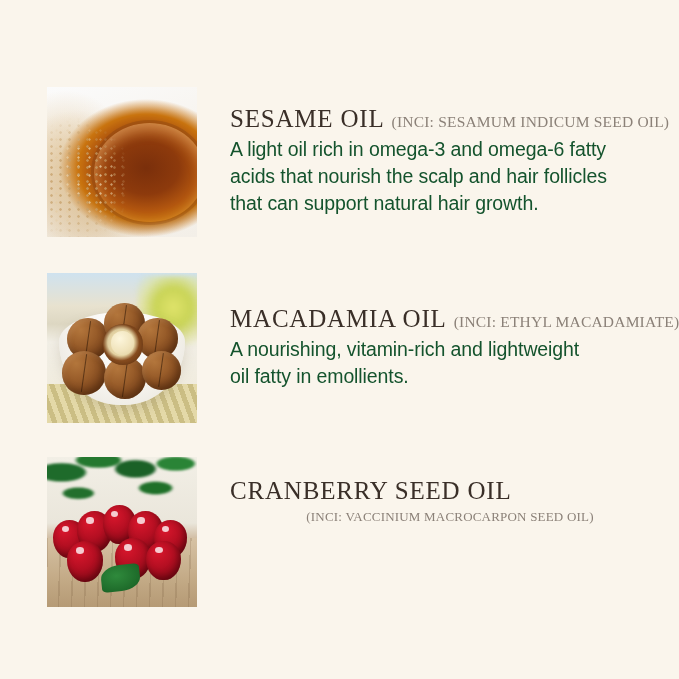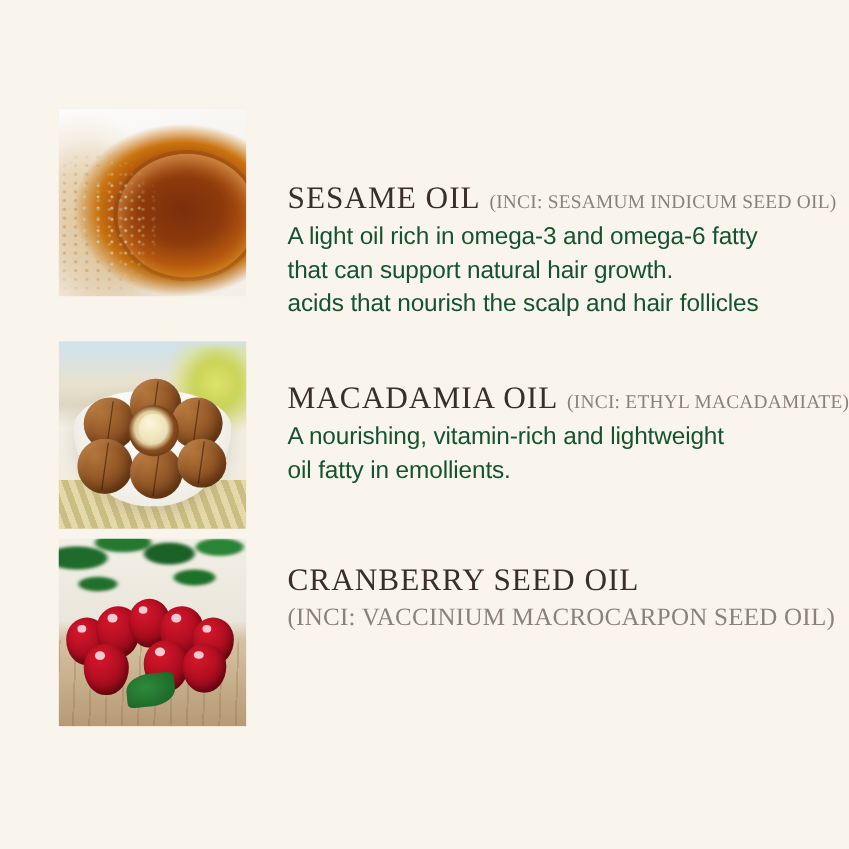--- a/index.html
+++ b/index.html
@@ -78,39 +78,40 @@
     color: #8b8178;
     text-transform: uppercase;
     margin-left: 7px;
     vertical-align: baseline;
   }
 
   .ing-inci.block-line {
     display: block;
     margin-left: 0;
     margin-top: 4px;
-    font-size: 20px;
+    font-size: 13px;
+    text-align: center;
   }
 
   .ing-body {
     margin-top: 3px;
     font-family: "Liberation Sans", sans-serif;
     font-size: 19.5px;
     line-height: 27px;
     color: #14532d;
     letter-spacing: -0.1px;
   }
   .ing-body .body-line { display: block; }
 
   
   #row-sesame    { top: 87px;  height: 150px; }
   #row-macadamia { top: 273px; height: 150px; }
-  #row-cranberry { top: 431px; height: 150px; }
-
-  #text-sesame    { top: 18px; margin-top: 40px; }
+  #row-cranberry { top: 457px; height: 150px; }
+
+  #text-sesame    { top: 18px; }
   #text-macadamia { top: 32px; }
   #text-cranberry { top: 20px; }
 
   
 
   
   .art-sesame {
     background:
       radial-gradient(ellipse 58% 46% at 66% 54%, #7a2f0b 0%, #8d3a0c 38%, #b2560f 62%, #c9740f 78%, rgba(201,116,15,0) 100%),
       radial-gradient(ellipse 64% 52% at 66% 52%, rgba(60,20,6,0.55) 0%, rgba(60,20,6,0.15) 55%, rgba(60,20,6,0) 75%),
@@ -275,22 +276,22 @@
         <div class="rim"></div>
       </div>
     </div>
 
     <div class="text-col" id="text-sesame">
       <div class="title-line">
         <span class="ing-title">SESAME OIL</span><span class="ing-inci">(INCI: SESAMUM INDICUM SEED OIL)</span>
       </div>
       <div class="ing-body">
         <span class="body-line">A light oil rich in omega-3 and omega-6 fatty</span>
+        <span class="body-line">acids that nourish the scalp and hair follicles</span>
         <span class="body-line">that can support natural hair growth.</span>
-        <span class="body-line">acids that nourish the scalp and hair follicles</span>
       </div>
     </div>
   </div>
 
   <div class="ingredient-row" id="row-macadamia">
 
     <div class="thumb">
       <div class="thumb-art art-macadamia">
         <div class="greens"></div>
         <div class="mat"></div>

